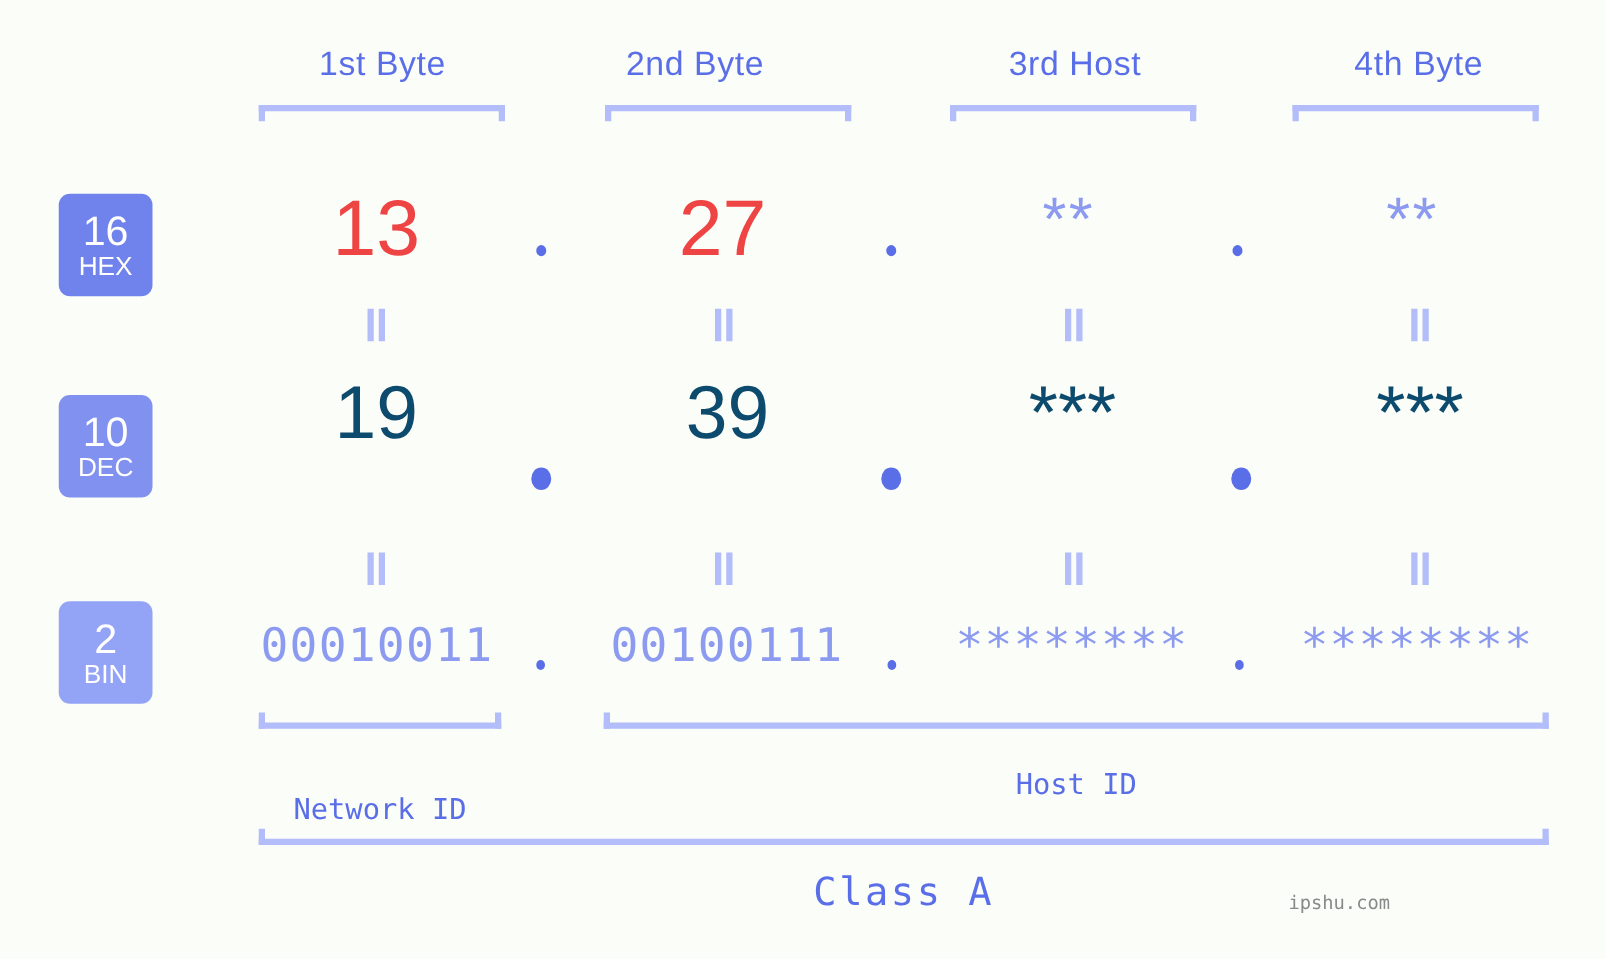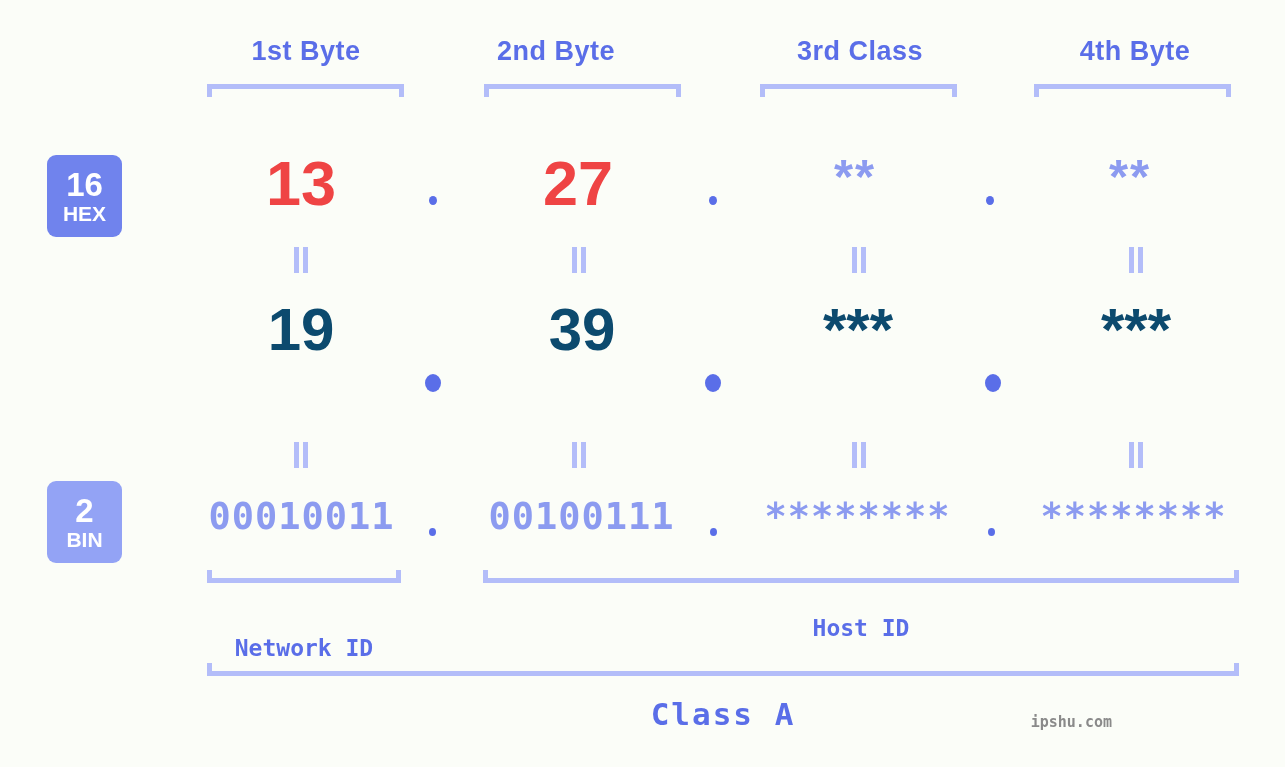--- a/index.html
+++ b/index.html
@@ -10,21 +10,20 @@
     width: 1285px;
     height: 767px;
     background: #fbfdf8;
     font-family: "Liberation Sans", sans-serif;
     overflow: hidden;
   }
   #stage {
     position: relative;
     width: 1126px;
     height: 767px;
-    font-weight: bold;
   }
 
   
   .byte-label {
     position: absolute;
     color: #5a6ee8;
     font-family: "Liberation Sans", sans-serif;
     font-size: 27px;
     text-align: center;
     white-space: nowrap;
@@ -162,31 +161,35 @@
     font-size: 15px;
   }
 </style>
 </head>
 <body>
 
 <div id="stage">
 
   <div class="byte-label" style="left:206px; top:36px; width:200px;">1st Byte</div>
   <div class="byte-label" style="left:456px; top:36px; width:200px;">2nd Byte</div>
-  <div class="byte-label" style="left:760px; top:36px; width:200px;">3rd Class</div>
+  <div class="byte-label" style="left:760px; top:36px; width:200px;">3rd Host</div>
   <div class="byte-label" style="left:1035px; top:36px; width:200px;">4th Byte</div>
 
   <div class="bracket-top" style="left:207px; top:84px; width:197px;"></div>
   <div class="bracket-top" style="left:484px; top:84px; width:197px;"></div>
   <div class="bracket-top" style="left:760px; top:84px; width:197px;"></div>
   <div class="bracket-top" style="left:1034px; top:84px; width:197px;"></div>
 
   <div class="badge badge-hex">
     <span class="num">16</span>
     <span class="nm">HEX</span>
+  </div>
+  <div class="badge badge-dec">
+    <span class="num">10</span>
+    <span class="nm">DEC</span>
   </div>
   <div class="badge badge-bin" style="left:47px; top:481px;">
     <span class="num">2</span>
     <span class="nm">BIN</span>
   </div>
 
   <div class="cell hex-val" style="left:206px; top:152px; width:190px;">13</div>
   <div class="dot dot-hex" style="left:429px; top:196px;"></div>
   <div class="cell hex-val" style="left:483px; top:152px; width:190px;">27</div>
   <div class="dot dot-hex" style="left:709px; top:196px;"></div>

